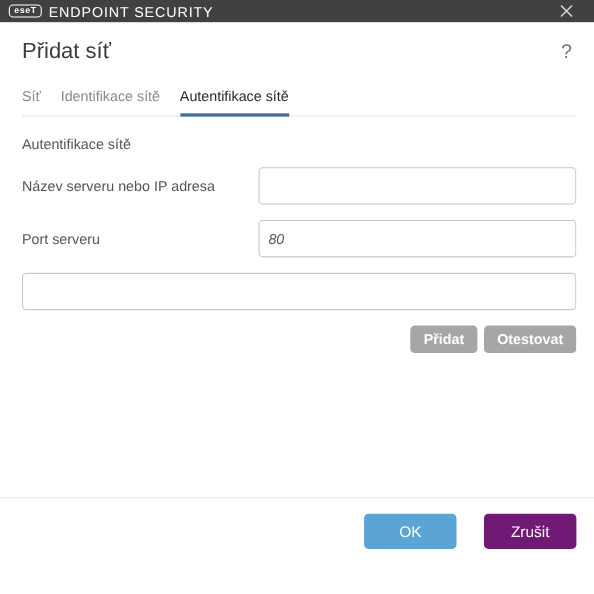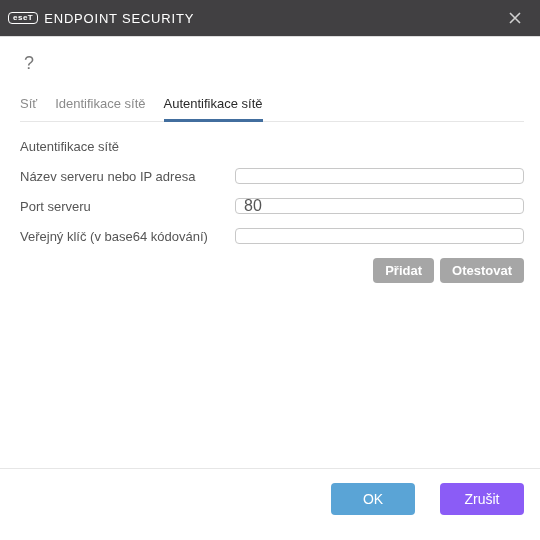--- a/index.html
+++ b/index.html
@@ -1,64 +1,65 @@
 <!DOCTYPE html>
 <html><head>
   <meta charset="utf-8">
   <style>
     * { margin: 0; padding: 0; box-sizing: border-box; font-family: "Segoe UI", Arial, sans-serif; }
     body { width: 540px; height: 540px; background: #fff; overflow: hidden; }
-    .titlebar { background: #414042; color: #fff; height: 36px; display: flex; align-items: center; padding: 0 8px; }
+    .titlebar { background: #414042; color: #fff; height: 20px; display: flex; align-items: center; padding: 0 8px; }
     .brand { display: flex; align-items: center; gap: 6px; }
     .brand-badge { display: inline-flex; align-items: center; justify-content: center; border: 1.5px solid #fff; border-radius: 4px; font-size: 8px; font-weight: 700; letter-spacing: 0.5px; padding: 1px 4px; line-height: 1; }
     .brand-text { font-size: 13px; font-weight: 300; letter-spacing: 0.8px; }
     .title-spacer { flex: 1; }
     .title-close { width: 34px; height: 34px; display: flex; align-items: center; justify-content: center; cursor: pointer; color: #d0d0d0; }
     .title-close svg { width: 12px; height: 12px; stroke: currentColor; stroke-width: 1.6; }
     .separator { height: 1px; background: #ddd; margin: 0; }
     .content { padding: 14px 16px 8px 20px; }
     .headrow { display: flex; align-items: center; }
     .page-title { font-size: 20px; color: #3b3b3b; font-weight: 400; flex: 1; }
     .help-icon { color: #777; font-size: 18px; cursor: pointer; padding: 2px 4px; }
     .tabs { display: flex; gap: 18px; margin-top: 16px; border-bottom: 1px solid #e6e6e6; align-items: center; }
     .tab { color: #8a8a8a; font-size: 13px; padding: 4px 0 10px 0; cursor: pointer; position: relative; }
     .tab.active { color: #2a2a2a; }
     .tab.active::after { content: ""; position: absolute; left: 0; right: 0; bottom: -1px; height: 3px; background: #426e9e; }
     .panel { border-top: 1px solid transparent; margin-top: 16px; height: 322px; overflow: auto; }
     .section-head { color: #555; font-size: 13px; margin-bottom: 14px; }
     .form-row { display: flex; align-items: center; margin-bottom: 14px; }
     .form-label { color: #555; font-size: 13px; width: 215px; }
-    .form-input { flex: 1; height: 16px; border: 1px solid #c8c8c8; border-radius: 4px; padding: 0 8px; font-size: 16px; color: #555; outline: none; }
+    .form-input { flex: 1; height: 34px; border: 1px solid #c8c8c8; border-radius: 4px; padding: 0 8px; font-size: 13px; color: #555; outline: none; font-style: italic; }
     .btn-row { display: flex; justify-content: flex-end; gap: 6px; margin-top: 2px; }
     .btn { border: none; border-radius: 4px; padding: 5px 12px; font-size: 13px; cursor: pointer; }
     .btn-grey { background: #a6a6a6; color: #fff; font-weight: bold; }
     .divider { height: 1px; background: #e6e6e6; margin: 0 0 0 0; }
     .footer { display: flex; justify-content: flex-end; gap: 25px; padding: 14px 16px 14px 16px; }
     .btn-primary { background: #5aa4d6; color: #fff; min-width: 84px; padding: 8px 0; font-size: 14px; }
-    .btn-secondary { background: #8b5cf6; color: #fff; min-width: 84px; padding: 8px 0; font-size: 14px; }
+    .btn-secondary { background: #701a75; color: #fff; min-width: 84px; padding: 8px 0; font-size: 14px; }
   </style>
 </head>
 <body>
 
 <div class="titlebar">
   <div class="brand">
     <span class="brand-badge">eseT</span>
     <span class="brand-text">ENDPOINT SECURITY</span>
   </div>
   <div class="title-spacer"></div>
   <div class="title-close">
     <svg viewBox="0 0 12 12" fill="none">
         <path d="M1 1 L11 11 M11 1 L1 11"></path>
       </svg>
   </div>
 </div>
 <div class="separator"></div>
 
 <div class="content">
   <div class="headrow">
+    <div class="page-title">Přidat síť</div>
     <div class="help-icon">?</div>
   </div>
 
   <div class="tabs">
     <div class="tab">Síť</div>
     <div class="tab">Identifikace sítě</div>
     <div class="tab active">Autentifikace sítě</div>
   </div>
 
   <div class="panel">
@@ -68,21 +69,20 @@
       <div class="form-label">Název serveru nebo IP adresa</div>
       <input class="form-input" type="text" value="" style="">
     </div>
 
     <div class="form-row">
       <div class="form-label">Port serveru</div>
       <input class="form-input" type="text" value="80" style="">
     </div>
 
     <div class="form-row">
-      <div class="form-label">Veřejný klíč (v base64 kódování)</div>
       <input class="form-input" type="text" value="" style="">
     </div>
 
     <div class="btn-row">
       <button class="btn btn-grey">Přidat</button>
       <button class="btn btn-grey">Otestovat</button>
     </div>
   </div>
 </div>
 

